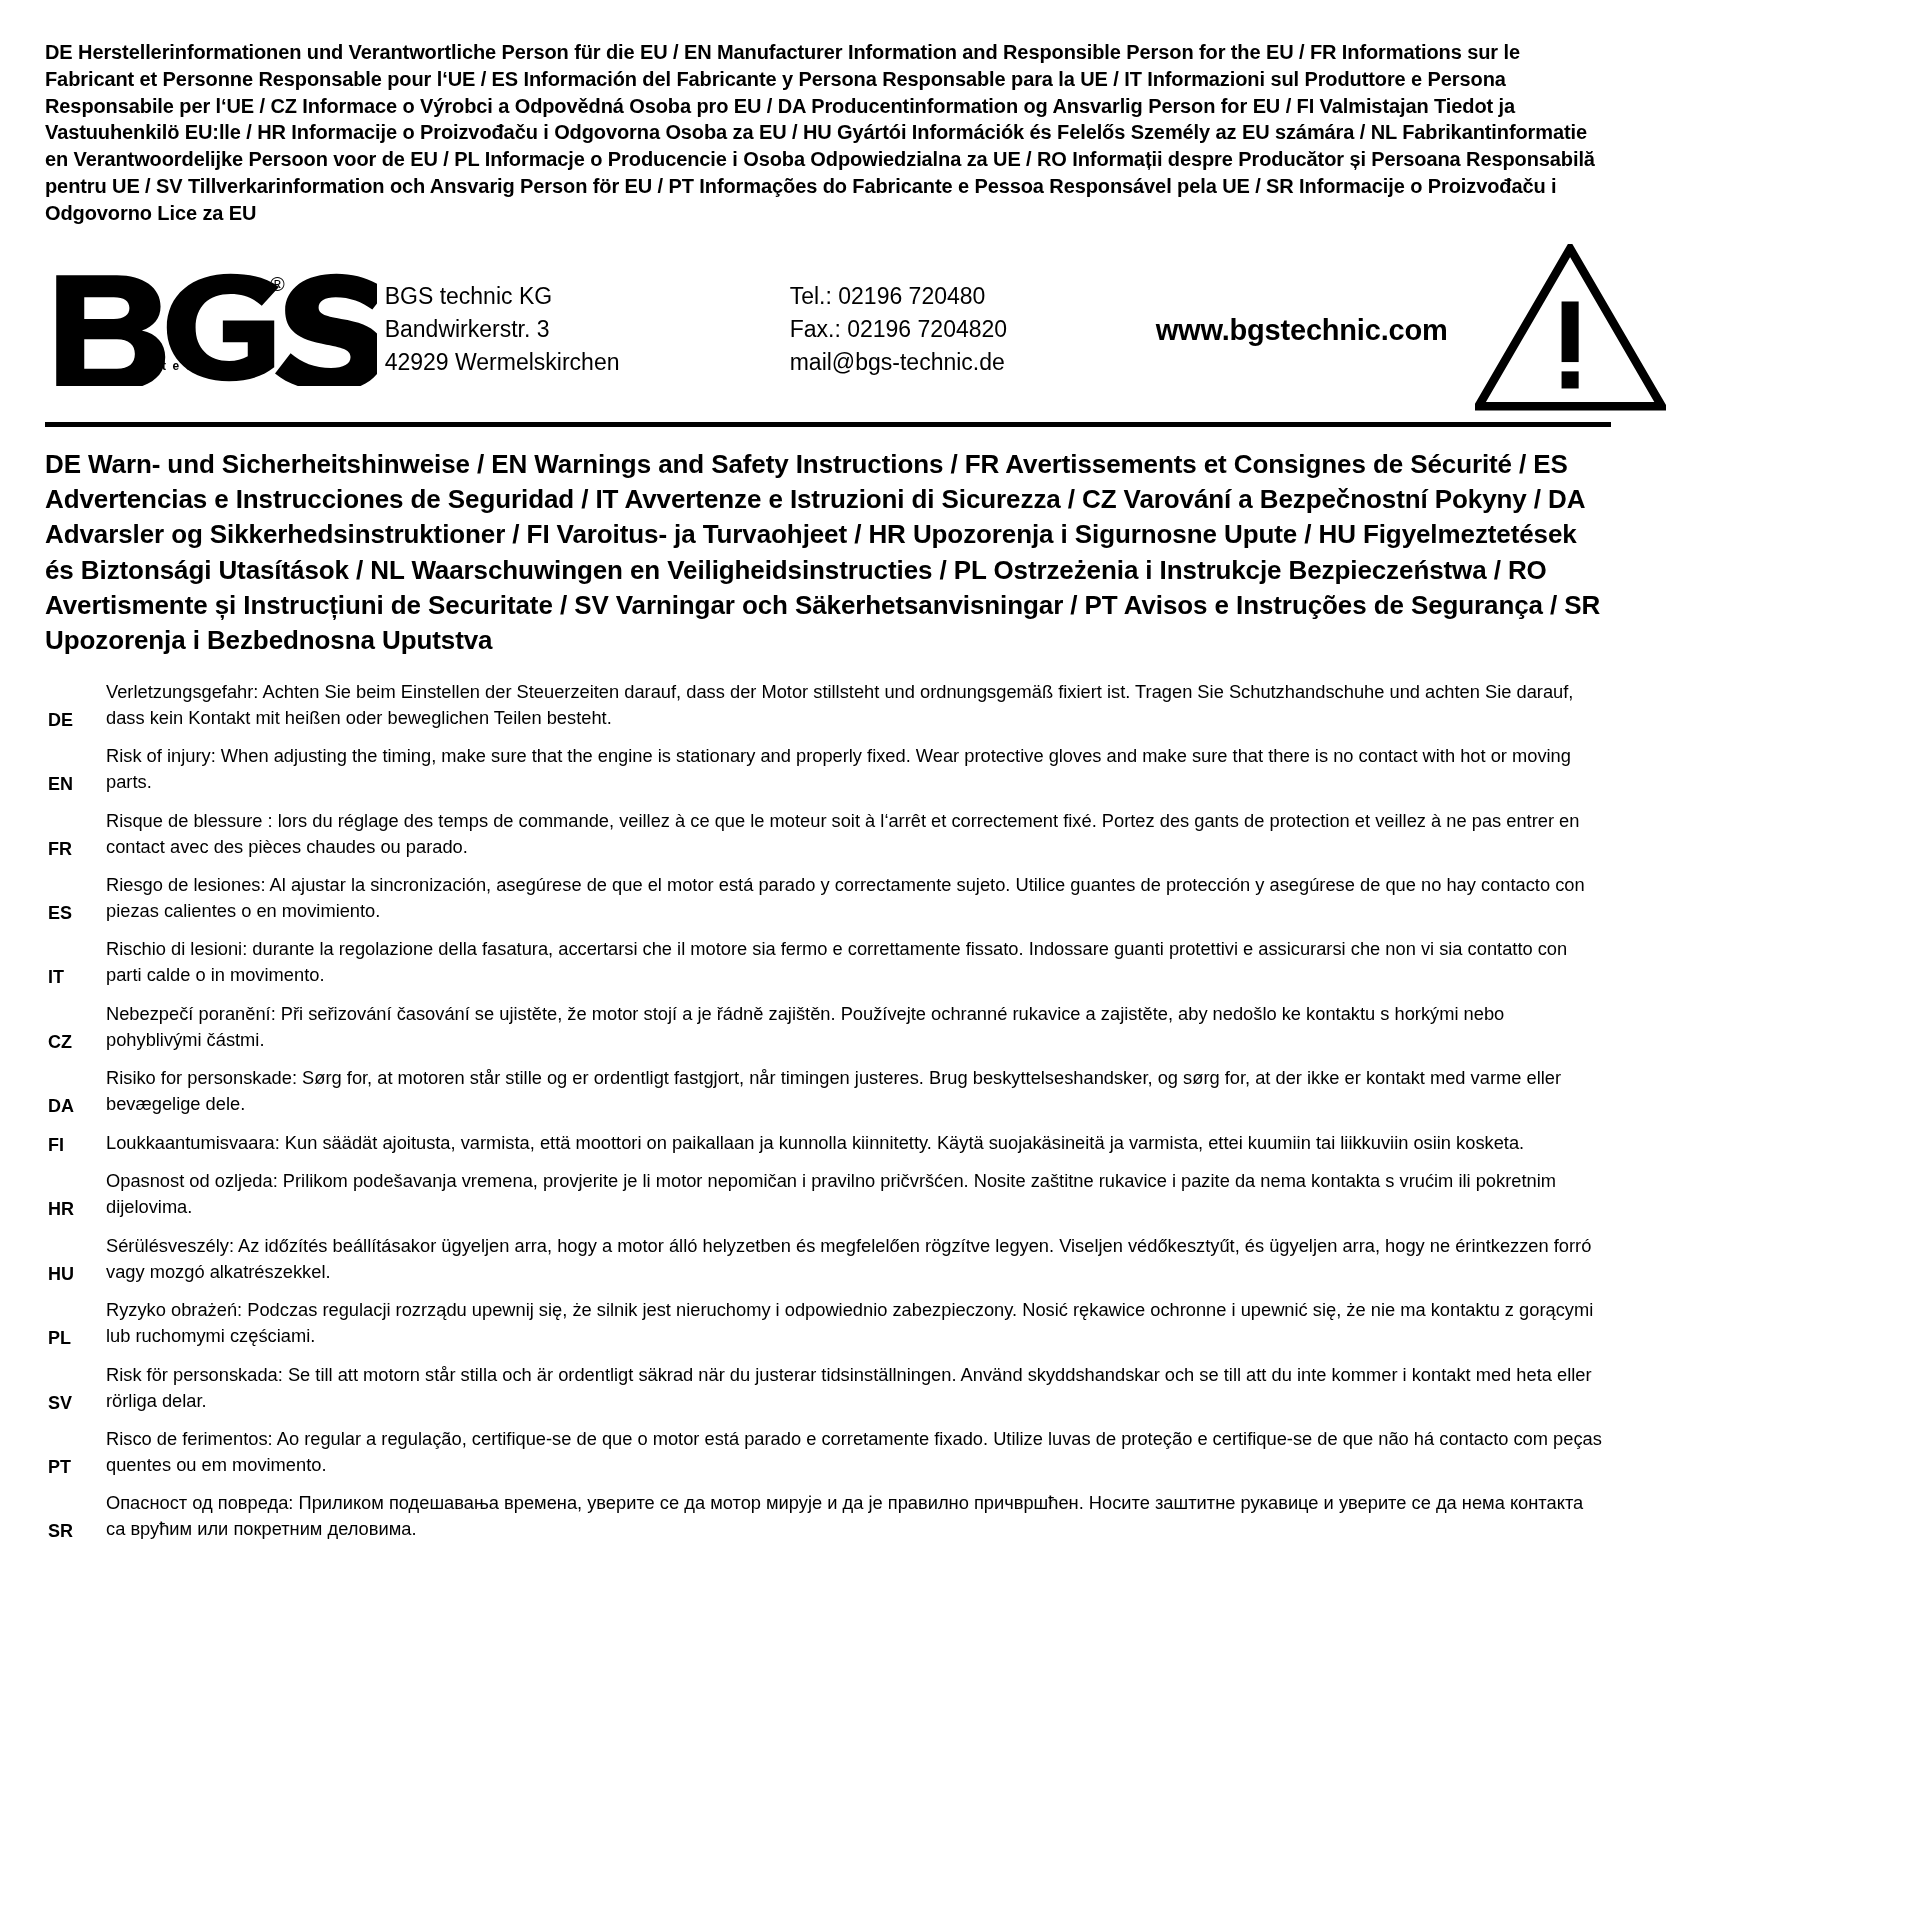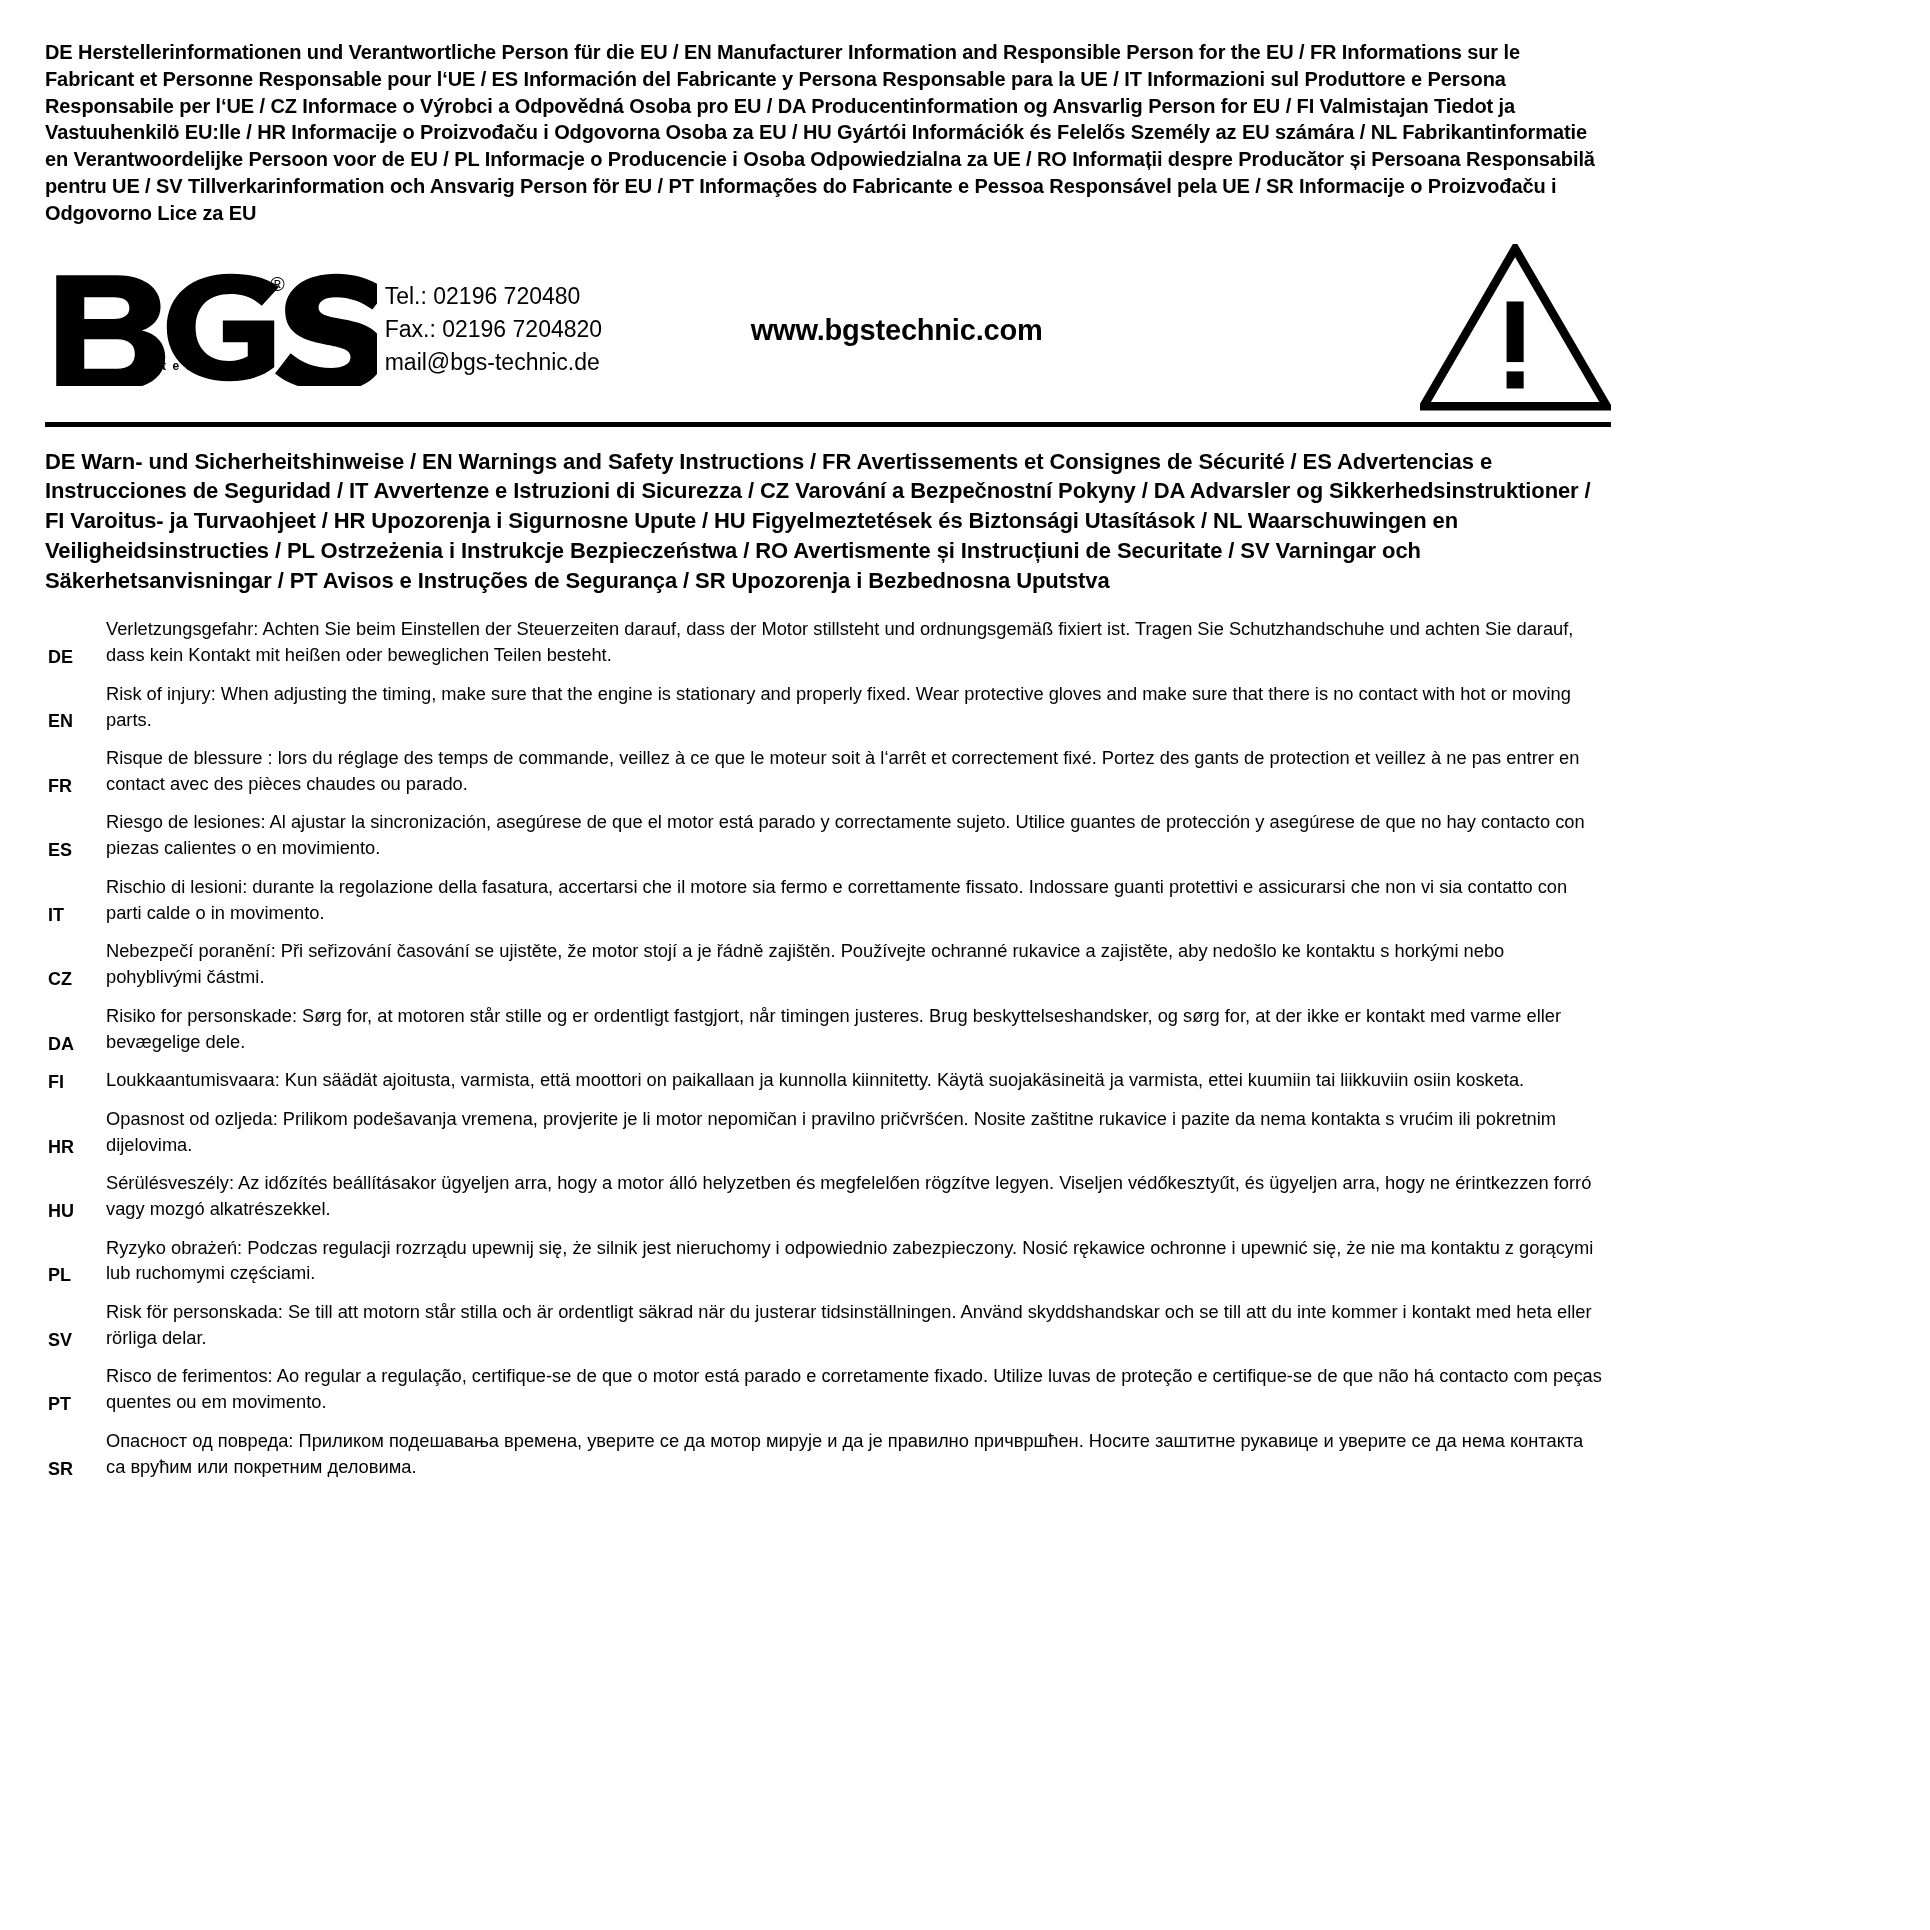--- a/index.html
+++ b/index.html
@@ -68,21 +68,21 @@
   }
   .warn-block {
     flex: 0 0 218px;
     display: flex;
     justify-content: flex-end;
     align-items: center;
   }
 
   
   .warnings-heading {
-    font-size: 22px;
+    font-size: 26px;
     font-weight: bold;
     line-height: 1.36;
     letter-spacing: -0.1px;
     margin: 20px 0 20px 0;
   }
 
   
   .instructions {
     margin-top: 6.2px;
   }
@@ -129,20 +129,25 @@
 
           <path d="M368 6 c-40 0 -66 19 -66 47 c0 25 16 38 53 44 c24 4 31 8 31 16 c0 9 -9 14 -25 14
                    c-21 0 -38 -7 -52 -19 l-20 26 c18 15 44 23 72 23 c42 0 68 -20 68 -48 c0 -26 -16 -39 -55 -45
                    c-23 -4 -29 -7 -29 -15 c0 -8 8 -13 22 -13 c18 0 34 6 47 16 l19 -25 c-17 -13 -40 -21 -65 -21 Z"></path>
         </g>
       </svg>
       <span style="position:absolute; right:100px; top:4.7px; font-size:20px;">®</span>
       <div style="position:absolute; left:117px; top:90px; font-size:12px; font-weight:bold; letter-spacing:1.6px;">t e c h n i c</div>
     </div>
 
+    <div class="addr-block">
+      <div>BGS technic KG</div>
+      <div>Bandwirkerstr. 3</div>
+      <div>42929 Wermelskirchen</div>
+    </div>
 
     <div class="contact-block">
       <div>Tel.: 02196 720480</div>
       <div>Fax.: 02196 7204820</div>
       <div>mail@bgs-technic.de</div>
     </div>
 
     <div class="web-block">www.bgstechnic.com</div>
 
     <div class="warn-block">

